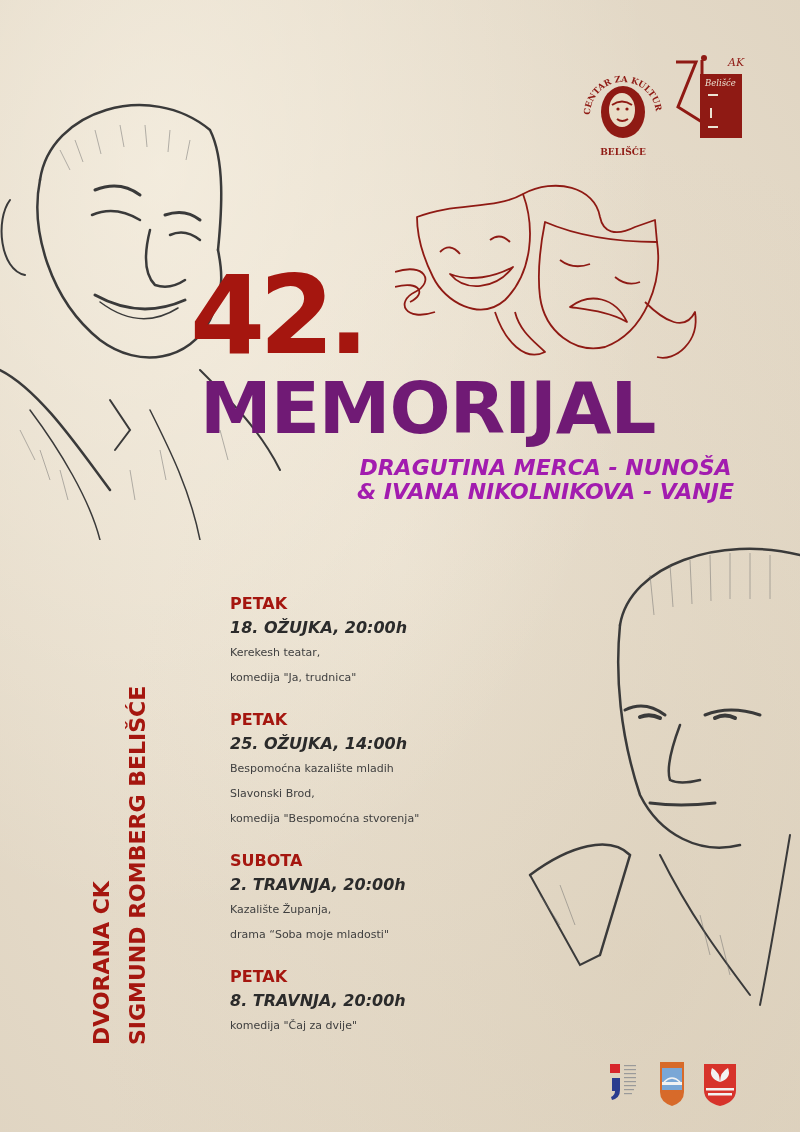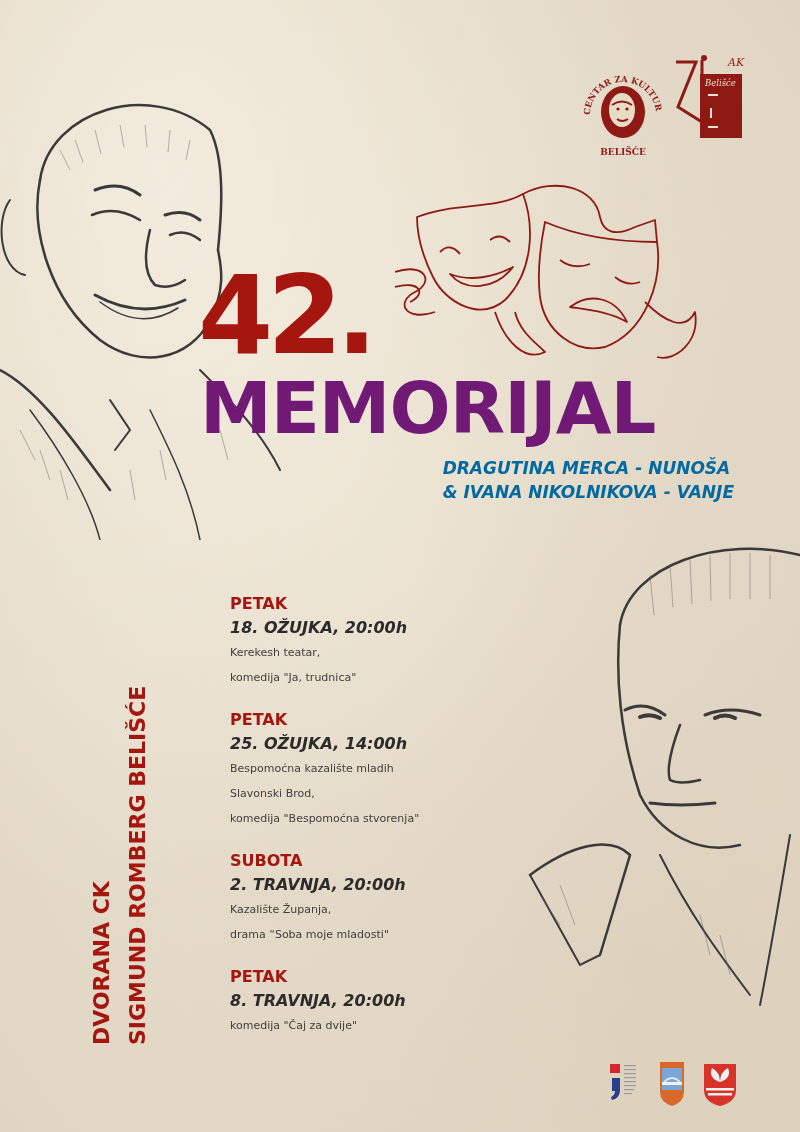--- a/index.html
+++ b/index.html
@@ -20,33 +20,33 @@
 
   
   .portrait-1 { left: 0; top: 70px; width: 300px; height: 470px; }
   .portrait-2 { left: 520px; top: 535px; width: 280px; height: 480px; }
 
   
   .masks { left: 395px; top: 182px; width: 310px; height: 200px; }
 
   
   .title-number {
-    left: 198px; top: 262px;
+    left: 190px; top: 262px;
     font-family: "DejaVu Sans", sans-serif; font-weight: 900;
     font-size: 108px; line-height: 1; color: #a5160f; letter-spacing: -6px;
   }
   .title-word {
     left: 200px; top: 372px;
     font-family: "DejaVu Sans", sans-serif; font-weight: 900;
     font-size: 72px; line-height: 1; color: #701a75; letter-spacing: -1px;
   }
   .subtitle {
-    right: 66px; top: 456px; text-align: left;
+    right: 66px; top: 456px; text-align: center;
     font-family: "DejaVu Sans", sans-serif; font-weight: bold; font-style: italic;
-    font-size: 17px; line-height: 24px; color: #0369a1;
+    font-size: 22px; line-height: 24px; color: #a21caf;
   }
 
   
   .venue {
     left: 84px; top: 1045px;
     transform: rotate(-90deg); transform-origin: 0 0;
     font-family: "DejaVu Sans", sans-serif; font-weight: bold;
     font-size: 22px; line-height: 36px; color: #a5160f; white-space: nowrap;
   }
 

